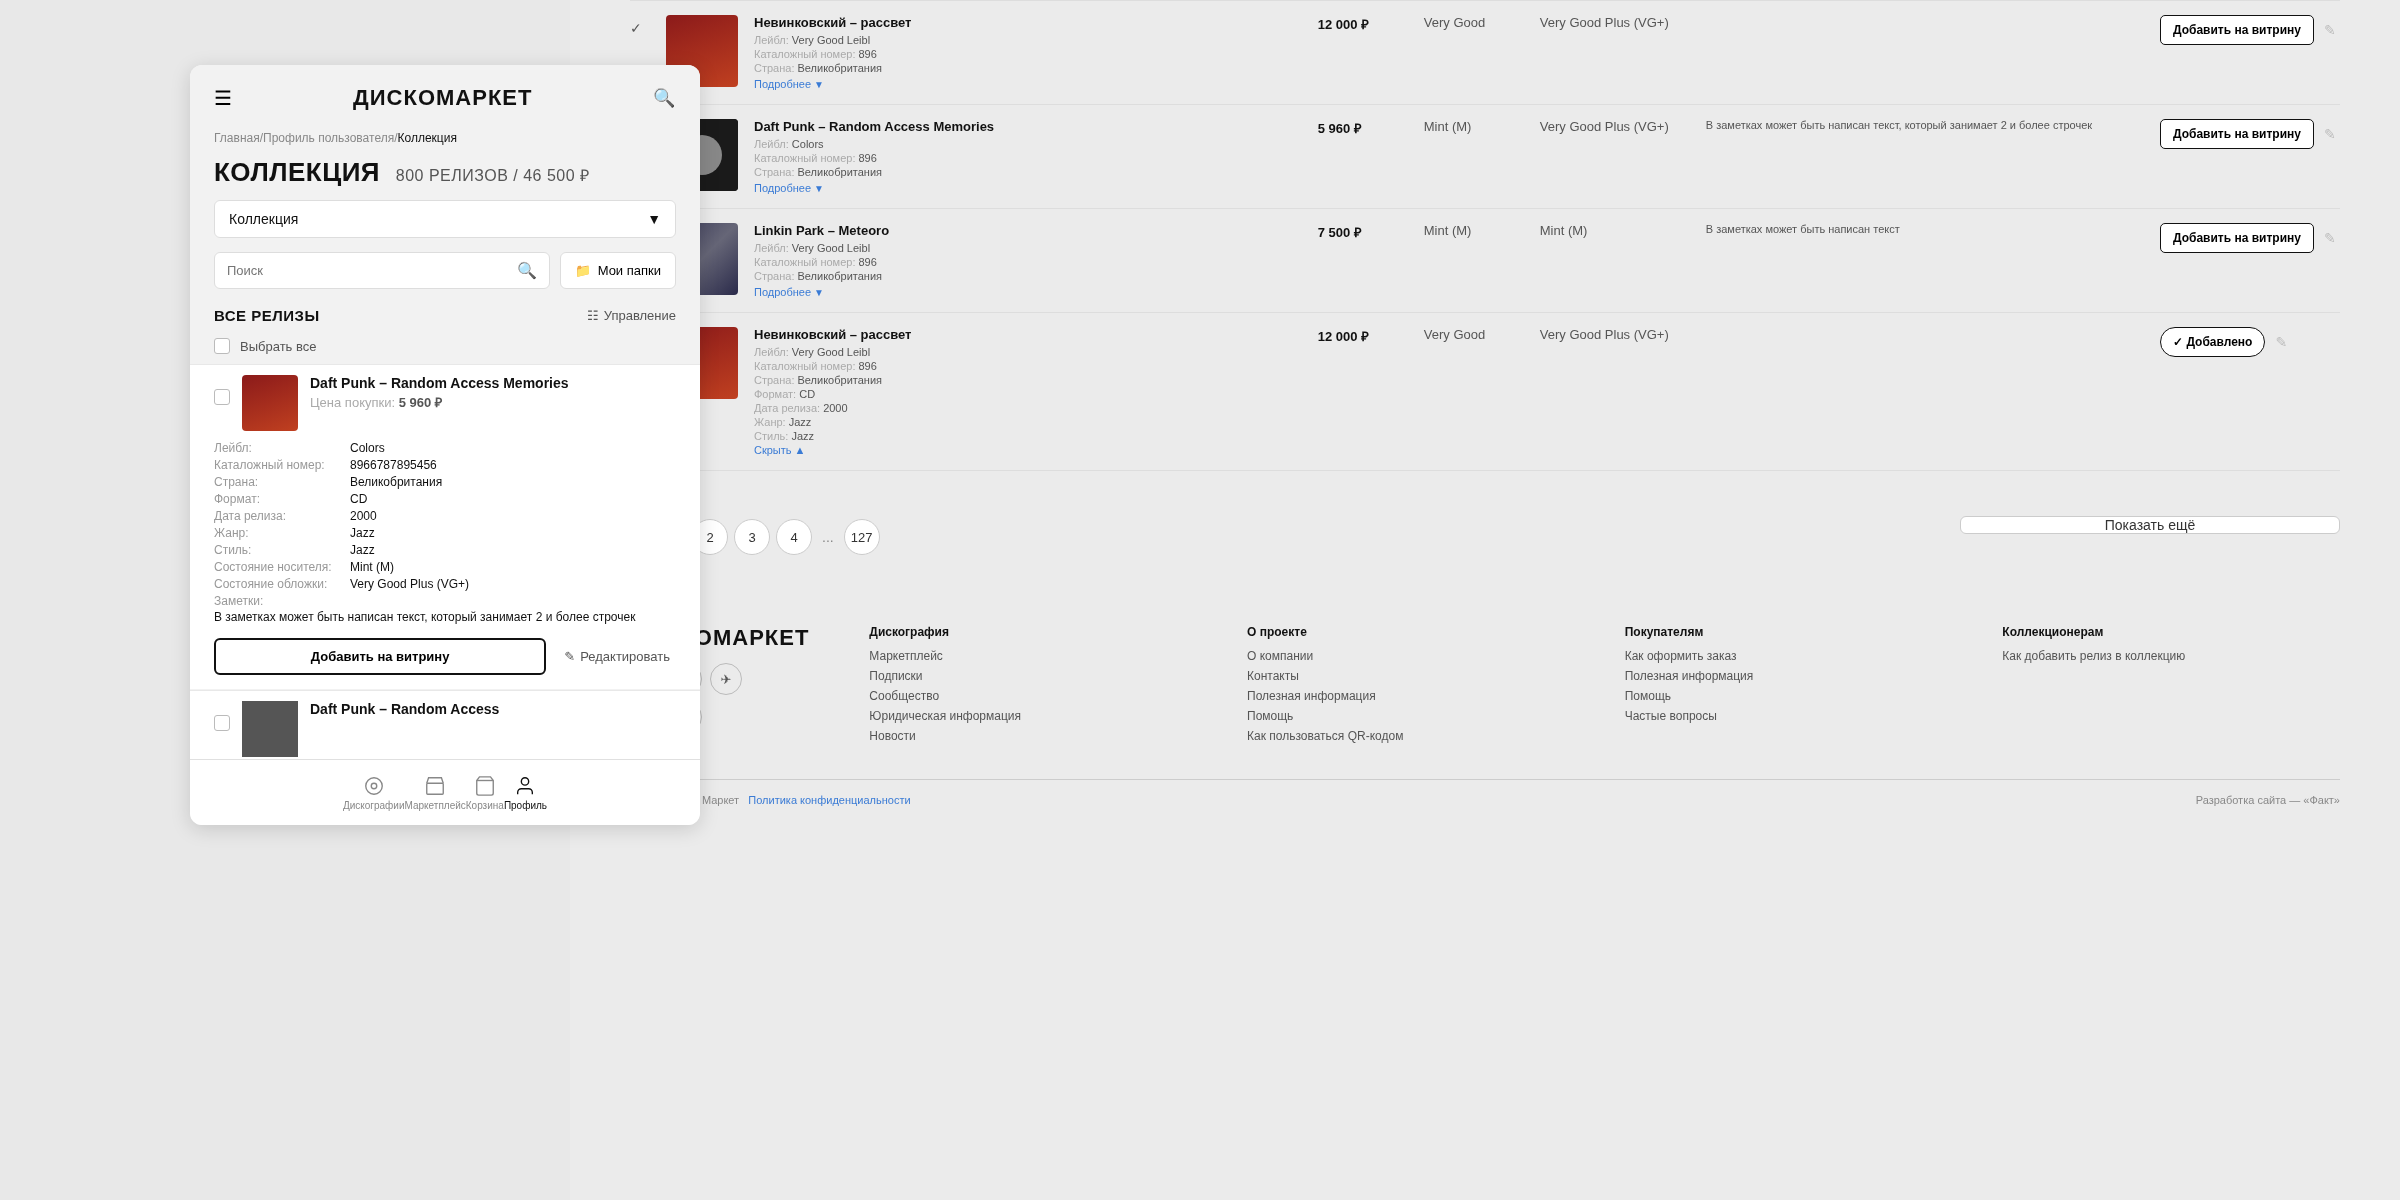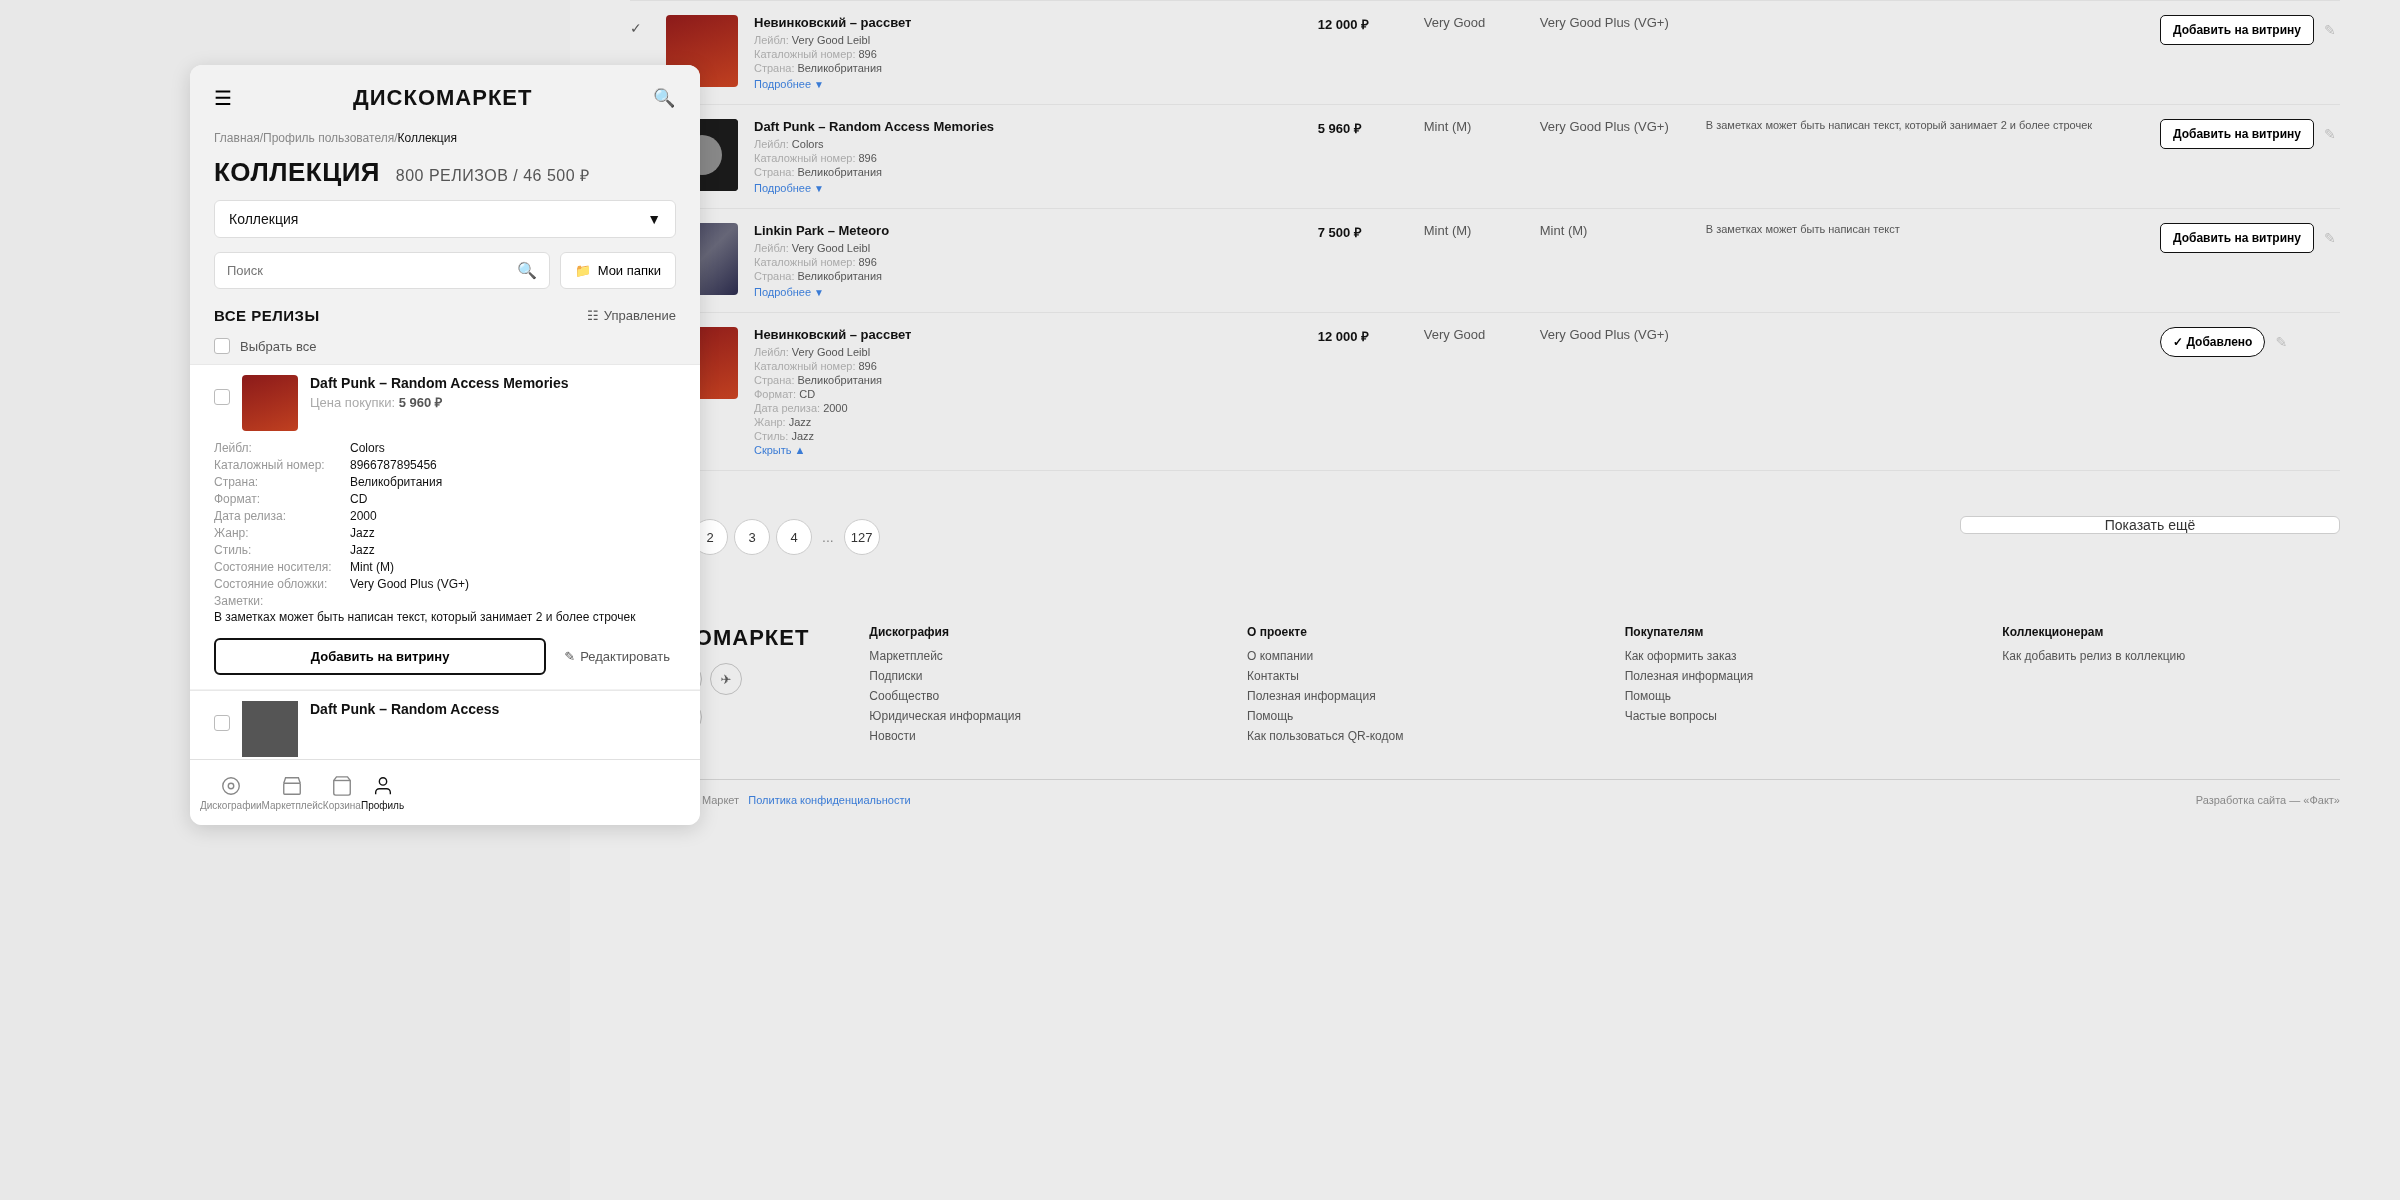--- a/index.html
+++ b/index.html
@@ -302,21 +302,21 @@
     
     .mobile-nav-bottom {
       position: absolute;
       bottom: 0;
       left: 0;
       right: 0;
       height: 66px;
       background: white;
       border-top: 1px solid #e0e0e0;
       display: flex;
-      justify-content: flex-start;
+      justify-content: center;
       align-items: center;
       padding: 4px 10px;
     }
     .nav-item {
       display: flex;
       flex-direction: column;
       align-items: center;
       gap: 3px;
       cursor: pointer;
     }

